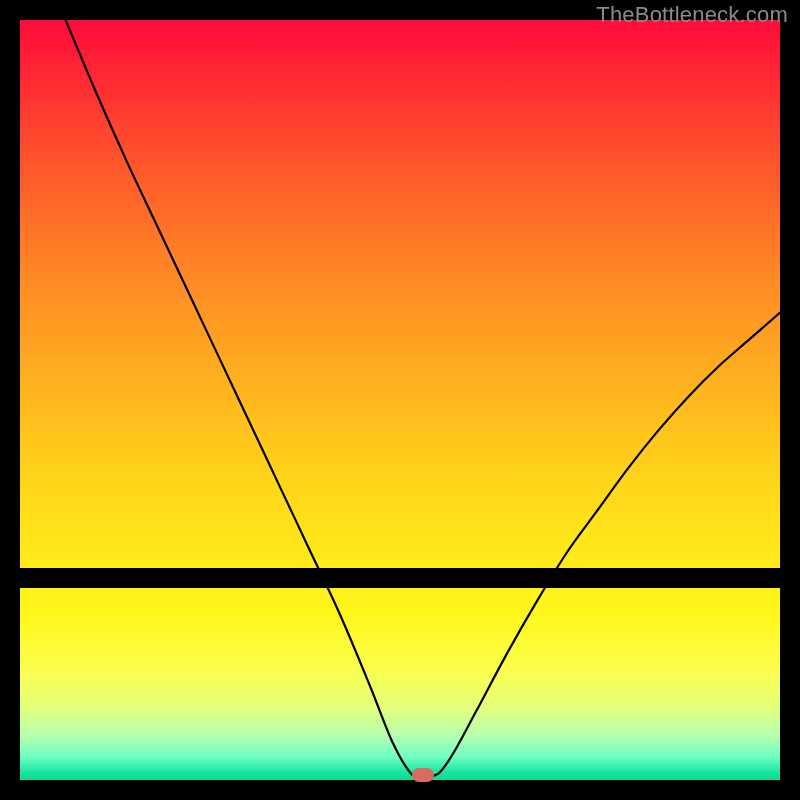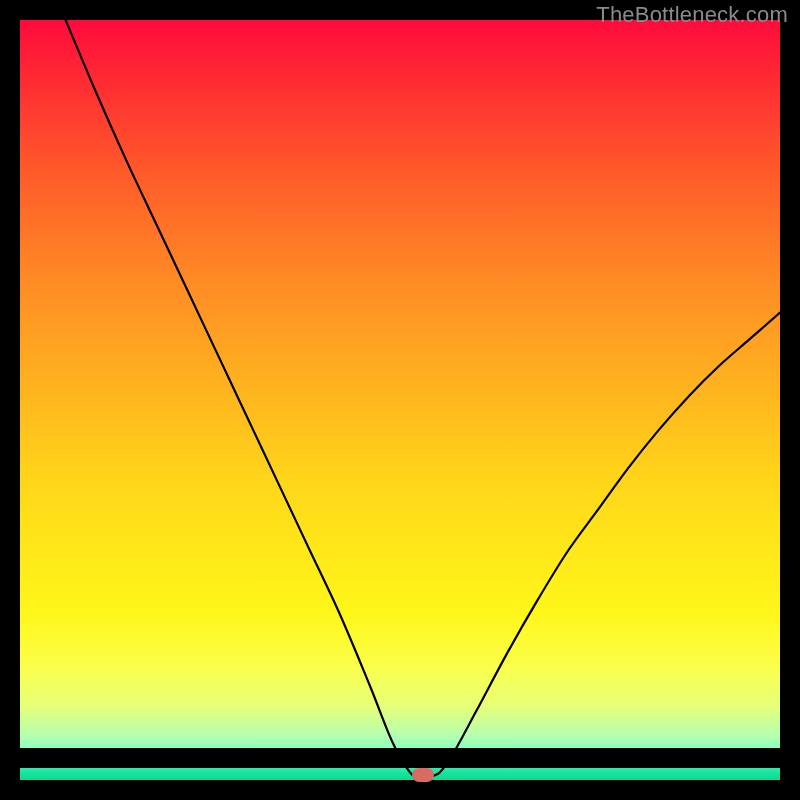--- a/index.html
+++ b/index.html
@@ -1,20 +1,20 @@
 <!DOCTYPE html>
 <html><head>
 <meta charset="utf-8">
 <style>
   * { margin: 0; padding: 0; box-sizing: border-box; }
   html, body { width: 800px; height: 800px; overflow: hidden; background: #000; }
   .frame {
     position: relative;
     width: 800px;
-    height: 768px;
+    height: 588px;
     background: #000;
   }
   .watermark {
     position: absolute;
     top: 2px;
     right: 12px;
     font-family: Arial, Helvetica, sans-serif;
     font-size: 22px;
     color: #8a8a8a;
     font-weight: 400;

